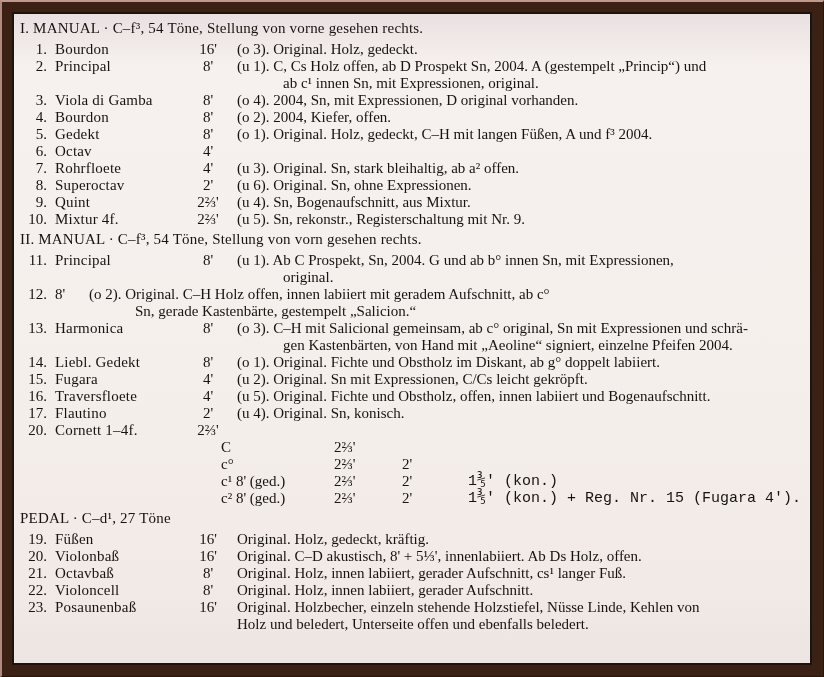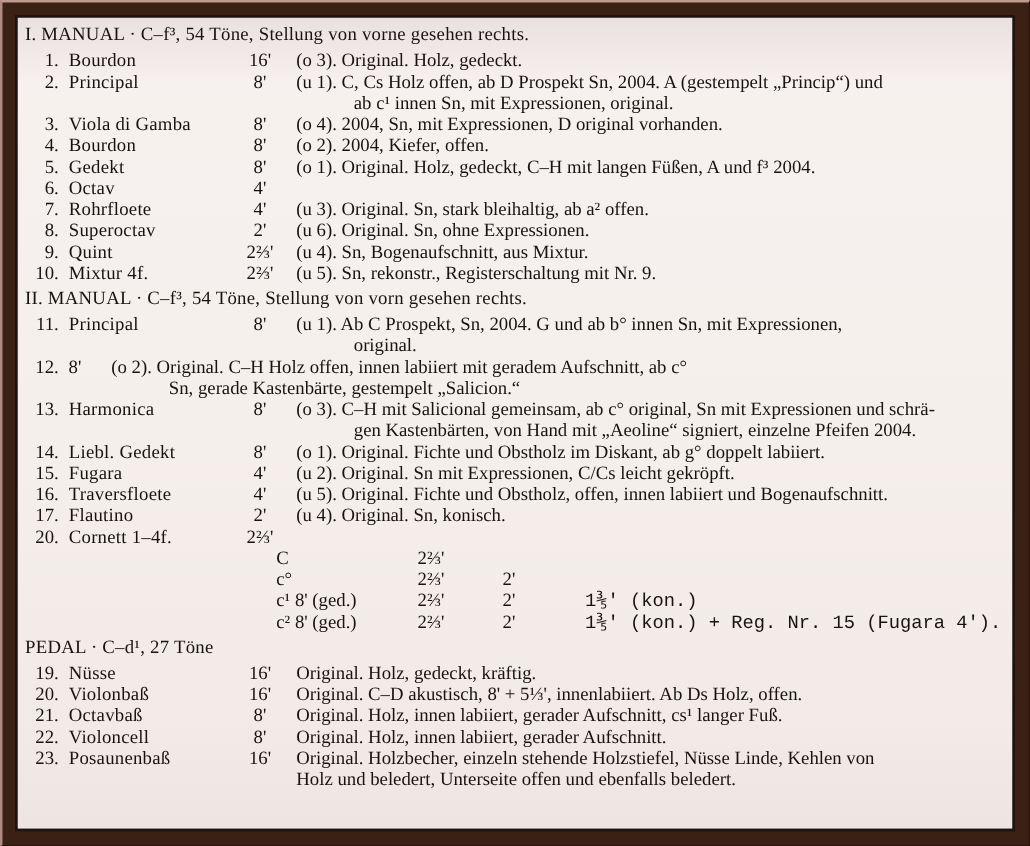--- a/index.html
+++ b/index.html
@@ -189,21 +189,21 @@
           <span class="v3">1⅗' (kon.) + Reg. Nr. 15 (Fugara 4').</span>
         </div>
       </div>
     </div>
 
     <div class="sec">
       <div class="heading">PEDAL · C–d¹, 27 Töne</div>
 
       <div class="row">
         <span class="num">19.</span>
-        <span class="name">Nüsse</span>
+        <span class="name">Füßen</span>
         <span class="pitch">16'</span>
         <span class="desc">Original. Holz, gedeckt, kräftig.</span>
       </div>
       <div class="row">
         <span class="num">20.</span>
         <span class="name">Violonbaß</span>
         <span class="pitch">16'</span>
         <span class="desc">Original. C–D akustisch, 8' + 5⅓', innenlabiiert. Ab Ds Holz, offen.</span>
       </div>
       <div class="row">

